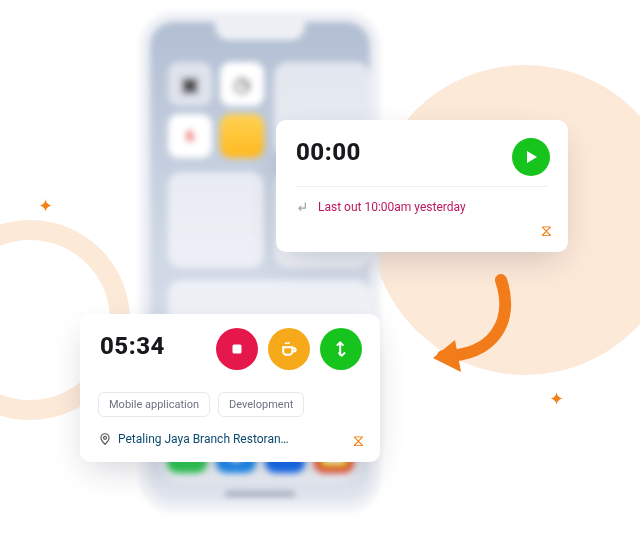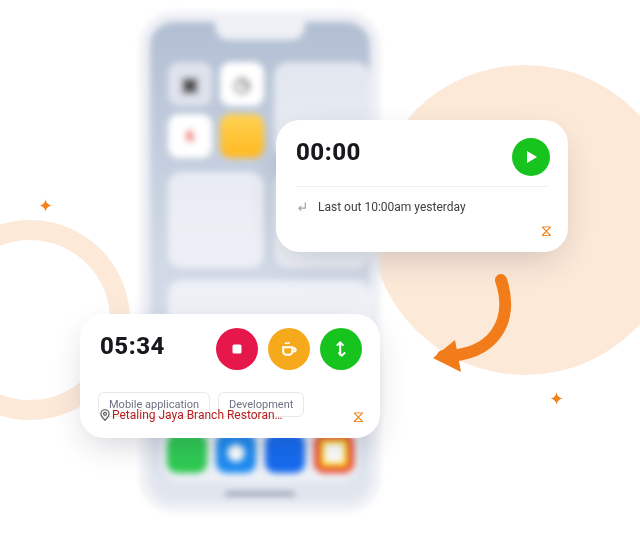--- a/index.html
+++ b/index.html
@@ -30,42 +30,42 @@
   .tile.tC{left:124px;top:150px;width:96px;height:96px}
   .tile.tD{left:18px;top:258px;width:202px;height:96px}
   .dock{position:absolute;left:12px;right:12px;bottom:20px;height:58px;border-radius:20px;background:rgba(255,255,255,.45);display:flex;justify-content:space-around;align-items:center}
   .dock .d{width:40px;height:40px;border-radius:10px}
   .d.phoneic{background:#2FCB53}
   .d.safari{background:radial-gradient(circle,#fff 30%,#1E8CF2 31%)}
   .d.msg{background:#176CF0}
   .d.chrome{background:#fff;box-shadow:inset 0 0 0 6px #EB493A,inset 0 0 0 10px #FBD104}
 
   
-  .card{position:absolute;background:#fff;border-radius:24px;box-shadow:0 12px 34px -8px rgba(28,33,58,.22);padding:18px 20px 21px;box-sizing:border-box}
+  .card{position:absolute;background:#fff;border-radius:10px;box-shadow:0 12px 34px -8px rgba(28,33,58,.22);padding:18px 20px 21px;box-sizing:border-box}
   .card-top{left:276px;top:120px;width:292px;height:132px}
-  .card-bottom{left:80px;top:314px;width:300px;height:124px}
+  .card-bottom{left:80px;top:314px;width:300px;height:148px}
 
   .timer{font-weight:800;font-size:24px;color:#17191C;letter-spacing:.5px}
   .play{position:absolute;right:18px;top:18px;width:38px;height:38px;border-radius:50%;background:#17C41D;display:flex;align-items:center;justify-content:center;cursor:pointer}
   .play svg{fill:#fff}
 
   .hr{position:absolute;left:20px;right:20px;top:66px;height:1px;background:#EDEEF1}
-  .lastout{position:absolute;left:20px;top:80px;display:flex;align-items:center;gap:8px;color:#404040;font-size:12px}
+  .lastout{position:absolute;left:20px;top:80px;display:flex;align-items:center;gap:8px;color:#be185d;font-size:12px}
   .hourglass{position:absolute;right:16px;bottom:12px;color:#F27500;font-size:16px}
 
   .action-row{position:absolute;right:18px;top:14px;display:flex;gap:10px}
   .ab{width:42px;height:42px;border-radius:50%;display:flex;align-items:center;justify-content:center;cursor:pointer}
   .ab.stop{background:#E5174B}
   .ab.cup{background:#F6A91B}
   .ab.swap{background:#17C41D}
   .ab svg{stroke:#fff;fill:none;stroke-width:2.4}
 
   .chips{position:absolute;left:18px;top:78px;display:flex;gap:8px}
   .chip{font-size:11px;color:#6C7280;background:#fff;border:1px solid #E7E8EC;border-radius:6px;padding:5px 10px}
-  .loc{position:absolute;left:18px;bottom:16px;display:flex;align-items:center;color:#b91c1c;font-size:12px;max-width:230px;white-space:nowrap;overflow:hidden;text-overflow:ellipsis}
+  .loc{position:absolute;left:18px;bottom:16px;display:flex;align-items:center;gap:6px;color:#0c4a6e;font-size:12px;max-width:230px;white-space:nowrap;overflow:hidden;text-overflow:ellipsis}
 
   
   .arrow{position:absolute;left:405px;top:270px;width:120px;height:120px}
 </style>
 </head>
 <body>
 
 <div class="canvas">
   <div class="big-circle"></div>
   <div class="ring"></div>

